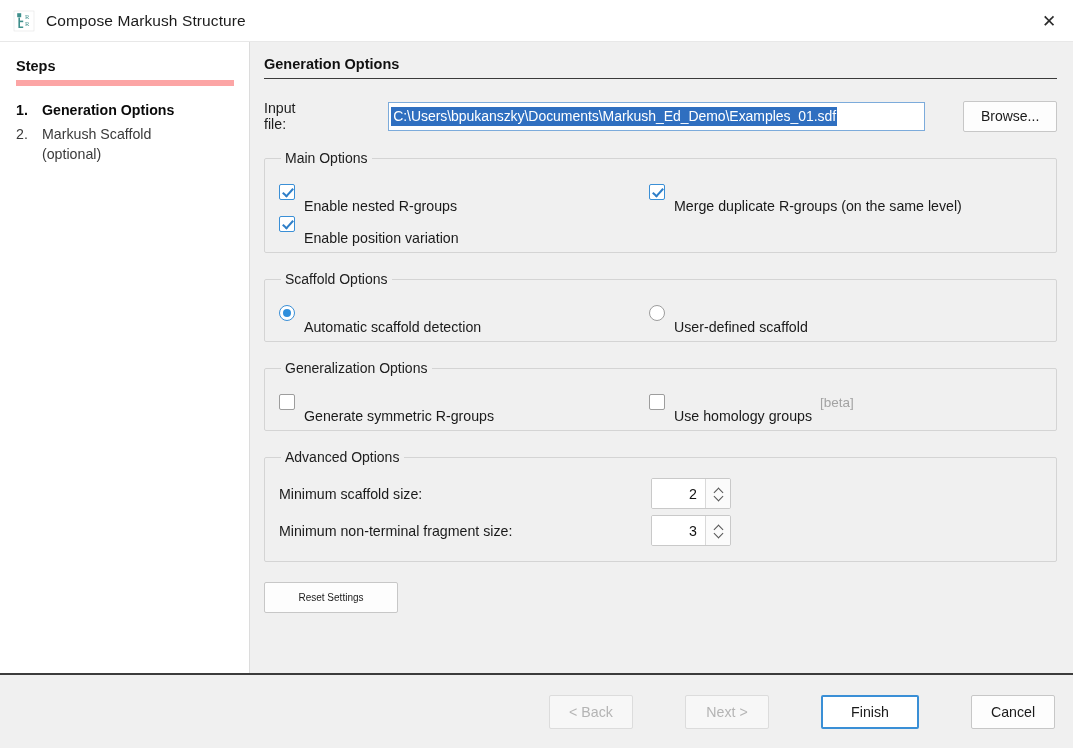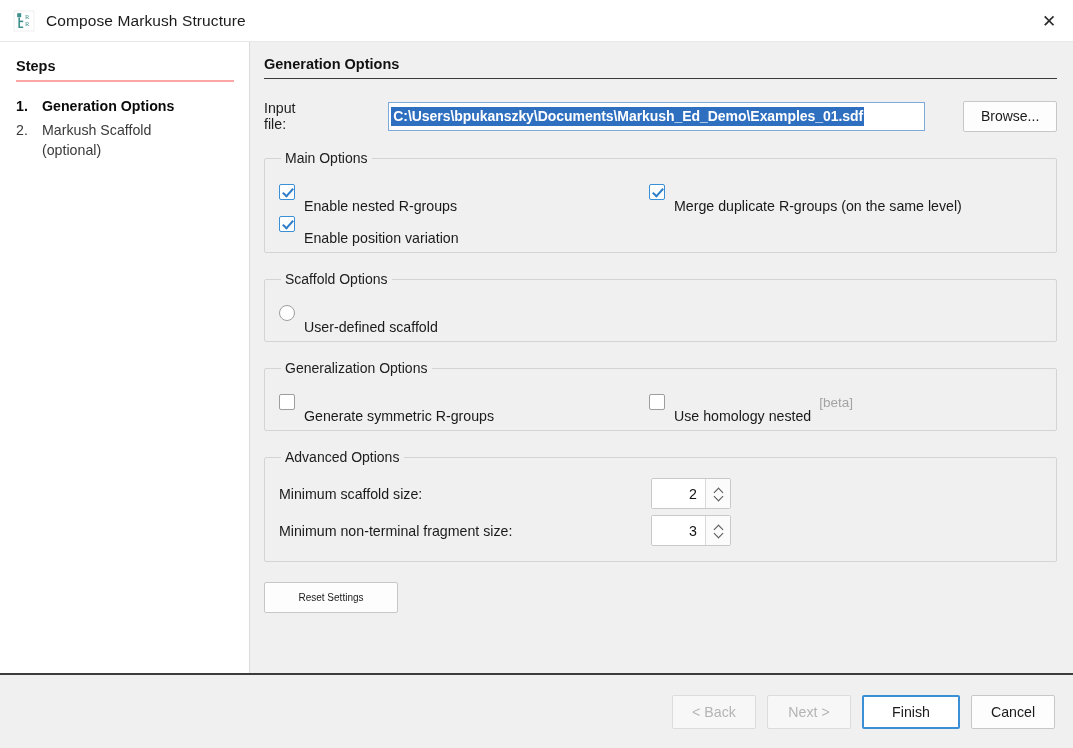--- a/index.html
+++ b/index.html
@@ -54,21 +54,21 @@
   .sidebar {
     width: 250px; flex: 0 0 250px;
     background: #ffffff;
     border-right: 1px solid #dcdcdc;
     padding: 16px 0 0 16px;
   }
   .steps-head {
     font-size: 14.5px; font-weight: bold; color: #111;
     padding-bottom: 6px;
     width: 218px;
-    border-bottom: 2px solid #fca5a5;
+    border-bottom: 6px solid #fca5a5;
   }
   .steps-list { margin-top: 14px; }
   .step {
     display: flex; font-size: 14.2px; color: #3a3a3a;
     margin-bottom: 3px; line-height: 1.45;
   }
   .step .num { width: 26px; flex: 0 0 26px; }
   .step.active { font-weight: bold; color: #0a0a0a; }
 
   
@@ -100,21 +100,20 @@
     padding: 0 2px;
     font-size: 14px;
     overflow: hidden;
     white-space: nowrap;
   }
   .sel-text {
     background: #2f6fc0; color: #ffffff;
     padding: 1px 1px 2px 2px;
     font-size: 14px;
     letter-spacing: -0.05px;
-    font-weight: bold;
   }
   .browse-btn {
     margin-left: 10px;
     width: 96px; height: 31px;
     background: #fdfdfd;
     border: 1px solid #c7c7c7;
     border-radius: 2px;
     font-size: 14px; color: #1a1a1a;
     display: flex; align-items: center; justify-content: center;
     cursor: pointer;
@@ -238,20 +237,21 @@
     cursor: pointer;
   }
 
   
   .footer {
     flex: 0 0 75px; height: 75px;
     background: #f0f0f0;
     border-top: 2px solid #3c3c3c;
     display: flex; align-items: center; justify-content: flex-end;
     padding-right: 18px;
+    gap: 41px;
   }
   .fbtn {
     height: 34px; width: 84px;
     margin-left: 11px;
     background: #fdfdfd;
     border: 1px solid #c7c7c7;
     border-radius: 2px;
     font-size: 14.2px; color: #1a1a1a;
     display: flex; align-items: center; justify-content: center;
     cursor: pointer;
@@ -333,20 +333,26 @@
               <span class="cb on"></span>
               <span class="lbl">Enable position variation</span>
             </div>
           </div>
         </div>
       </fieldset>
 
       <fieldset class="group">
         <legend>Scaffold Options</legend>
         <div class="opt-grid">
+          <div class="opt-col-a">
+            <div class="ctrl-row">
+              <span class="rb on"></span>
+              <span class="lbl">Automatic scaffold detection</span>
+            </div>
+          </div>
           <div class="opt-col-b">
             <div class="ctrl-row">
               <span class="rb"></span>
               <span class="lbl">User-defined scaffold</span>
             </div>
           </div>
         </div>
       </fieldset>
 
       <fieldset class="group">
@@ -354,21 +360,21 @@
         <div class="opt-grid">
           <div class="opt-col-a">
             <div class="ctrl-row">
               <span class="cb"></span>
               <span class="lbl">Generate symmetric R-groups</span>
             </div>
           </div>
           <div class="opt-col-b">
             <div class="ctrl-row">
               <span class="cb"></span>
-              <span class="lbl">Use homology nested</span>
+              <span class="lbl">Use homology groups</span>
               <span class="beta">[beta]</span>
             </div>
           </div>
         </div>
       </fieldset>
 
       <fieldset class="group">
         <legend>Advanced Options</legend>
 
 

